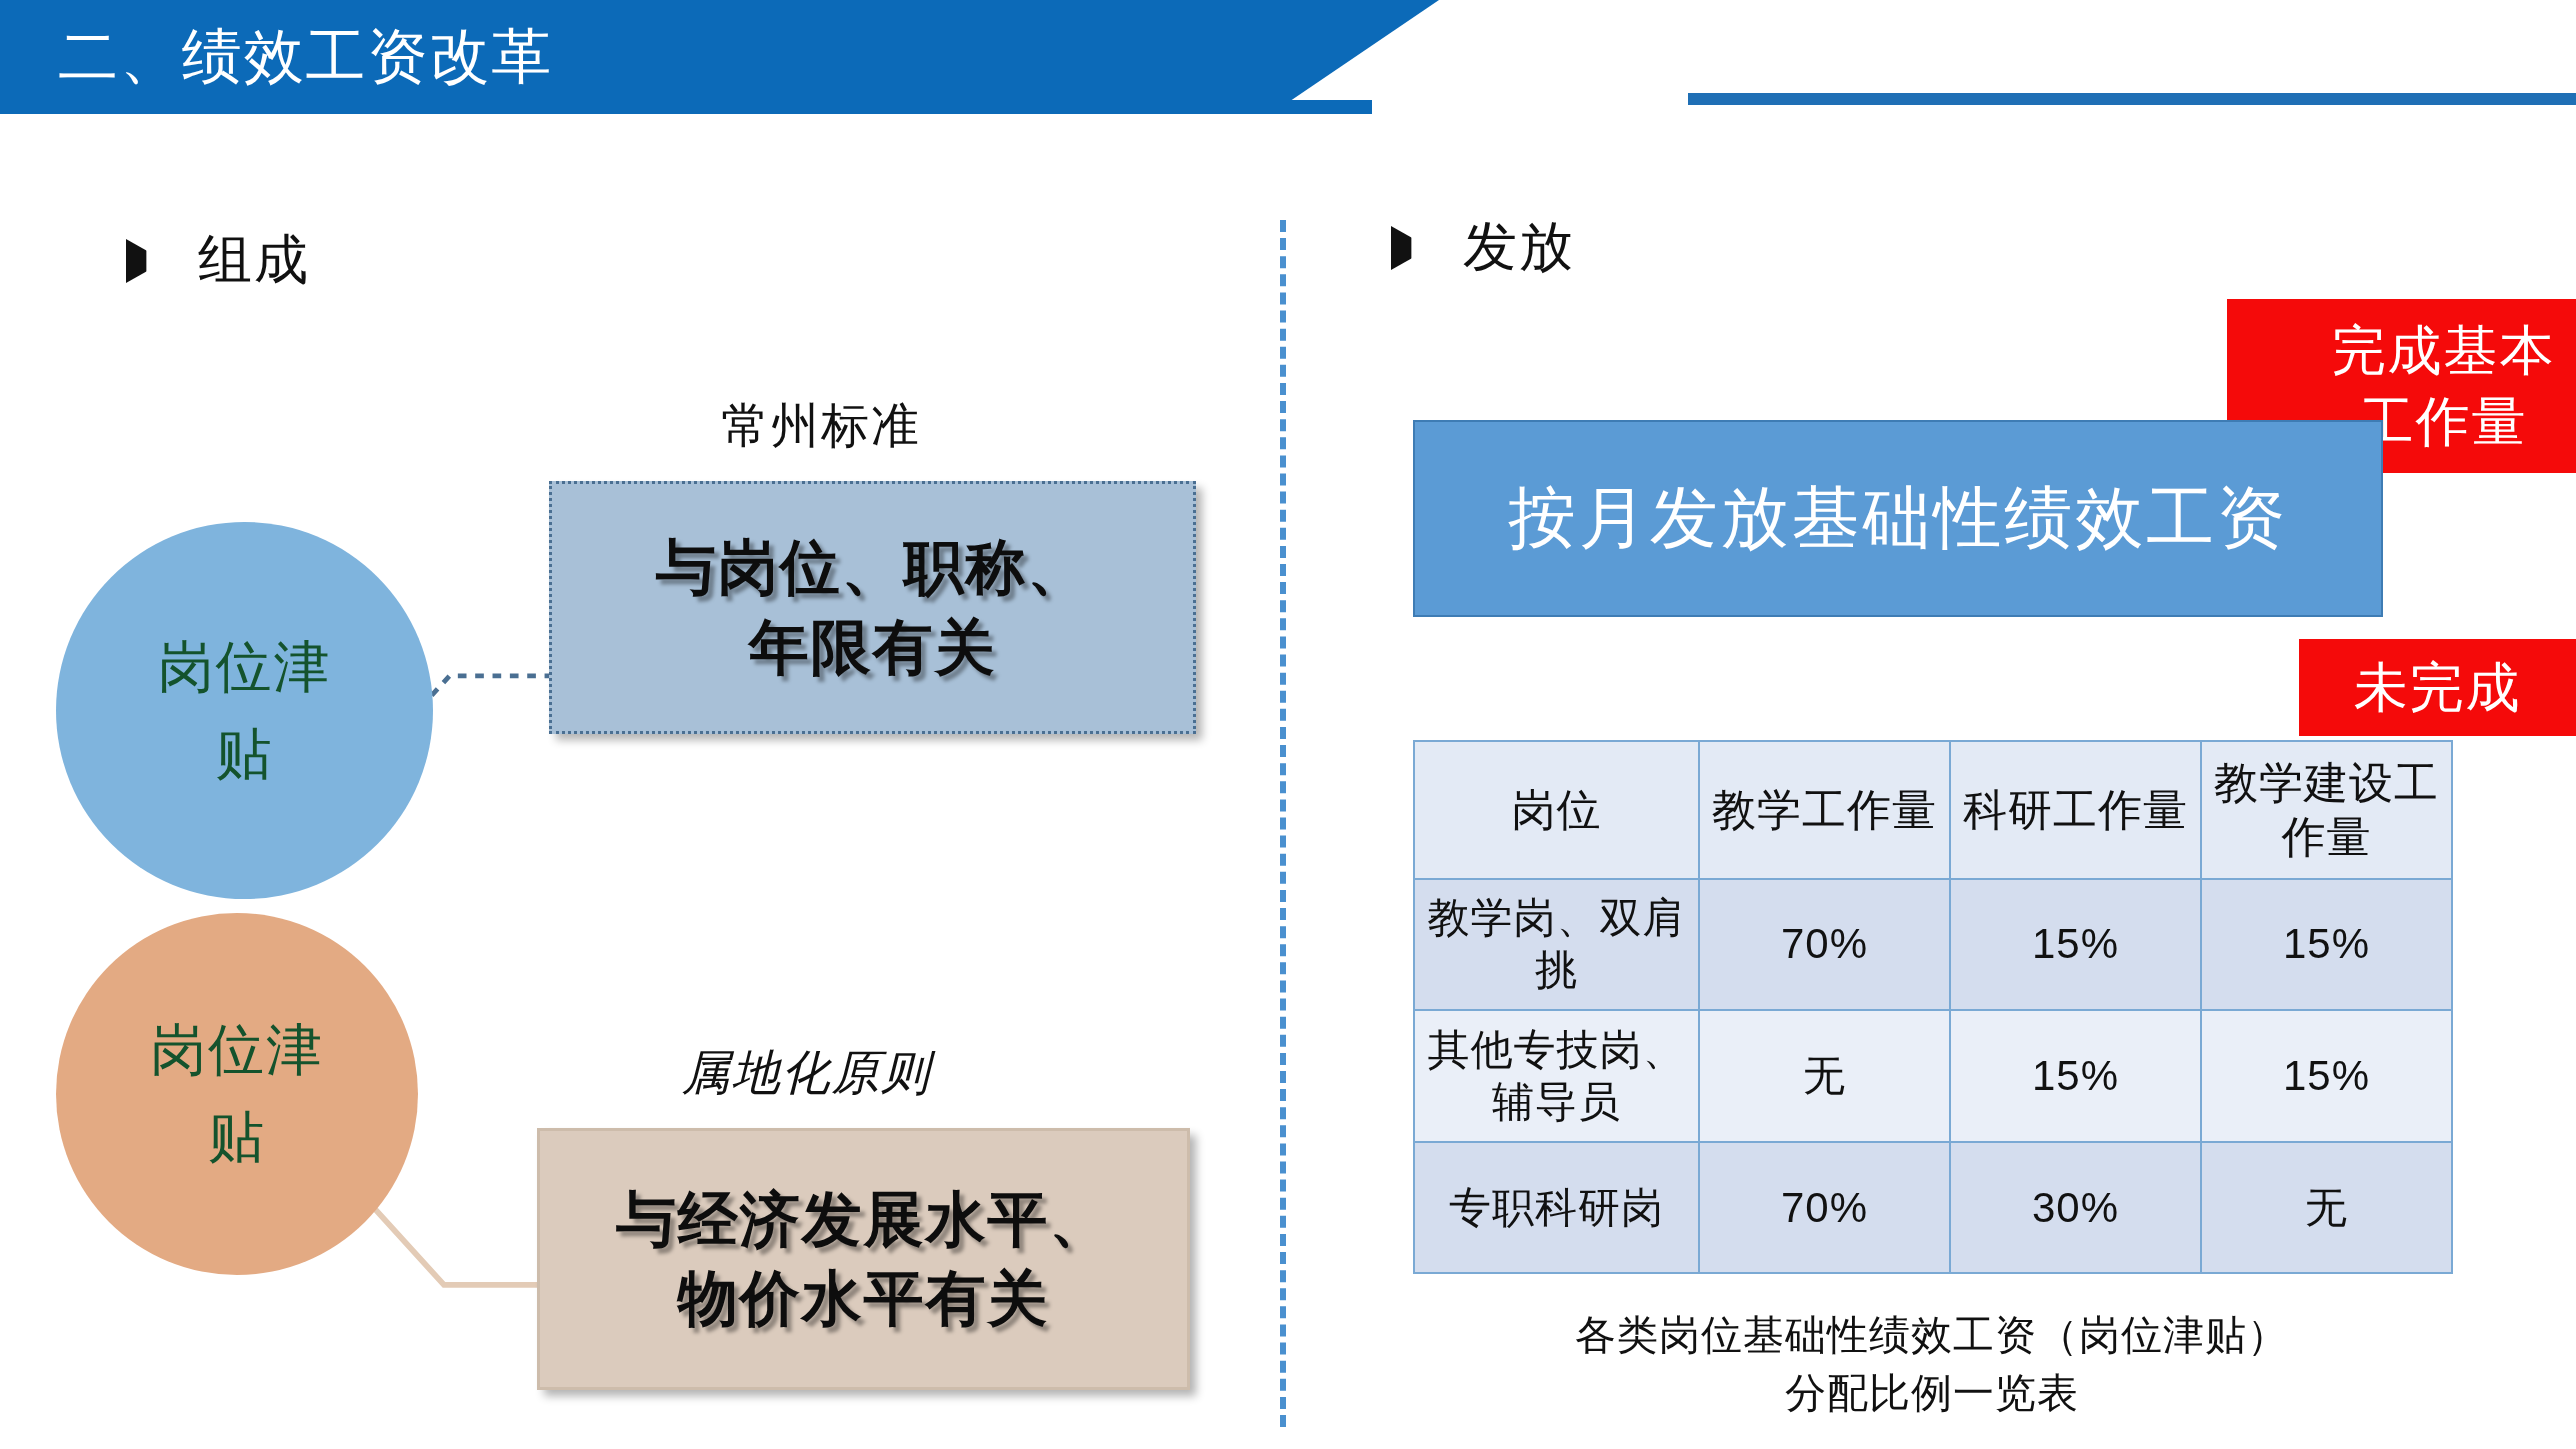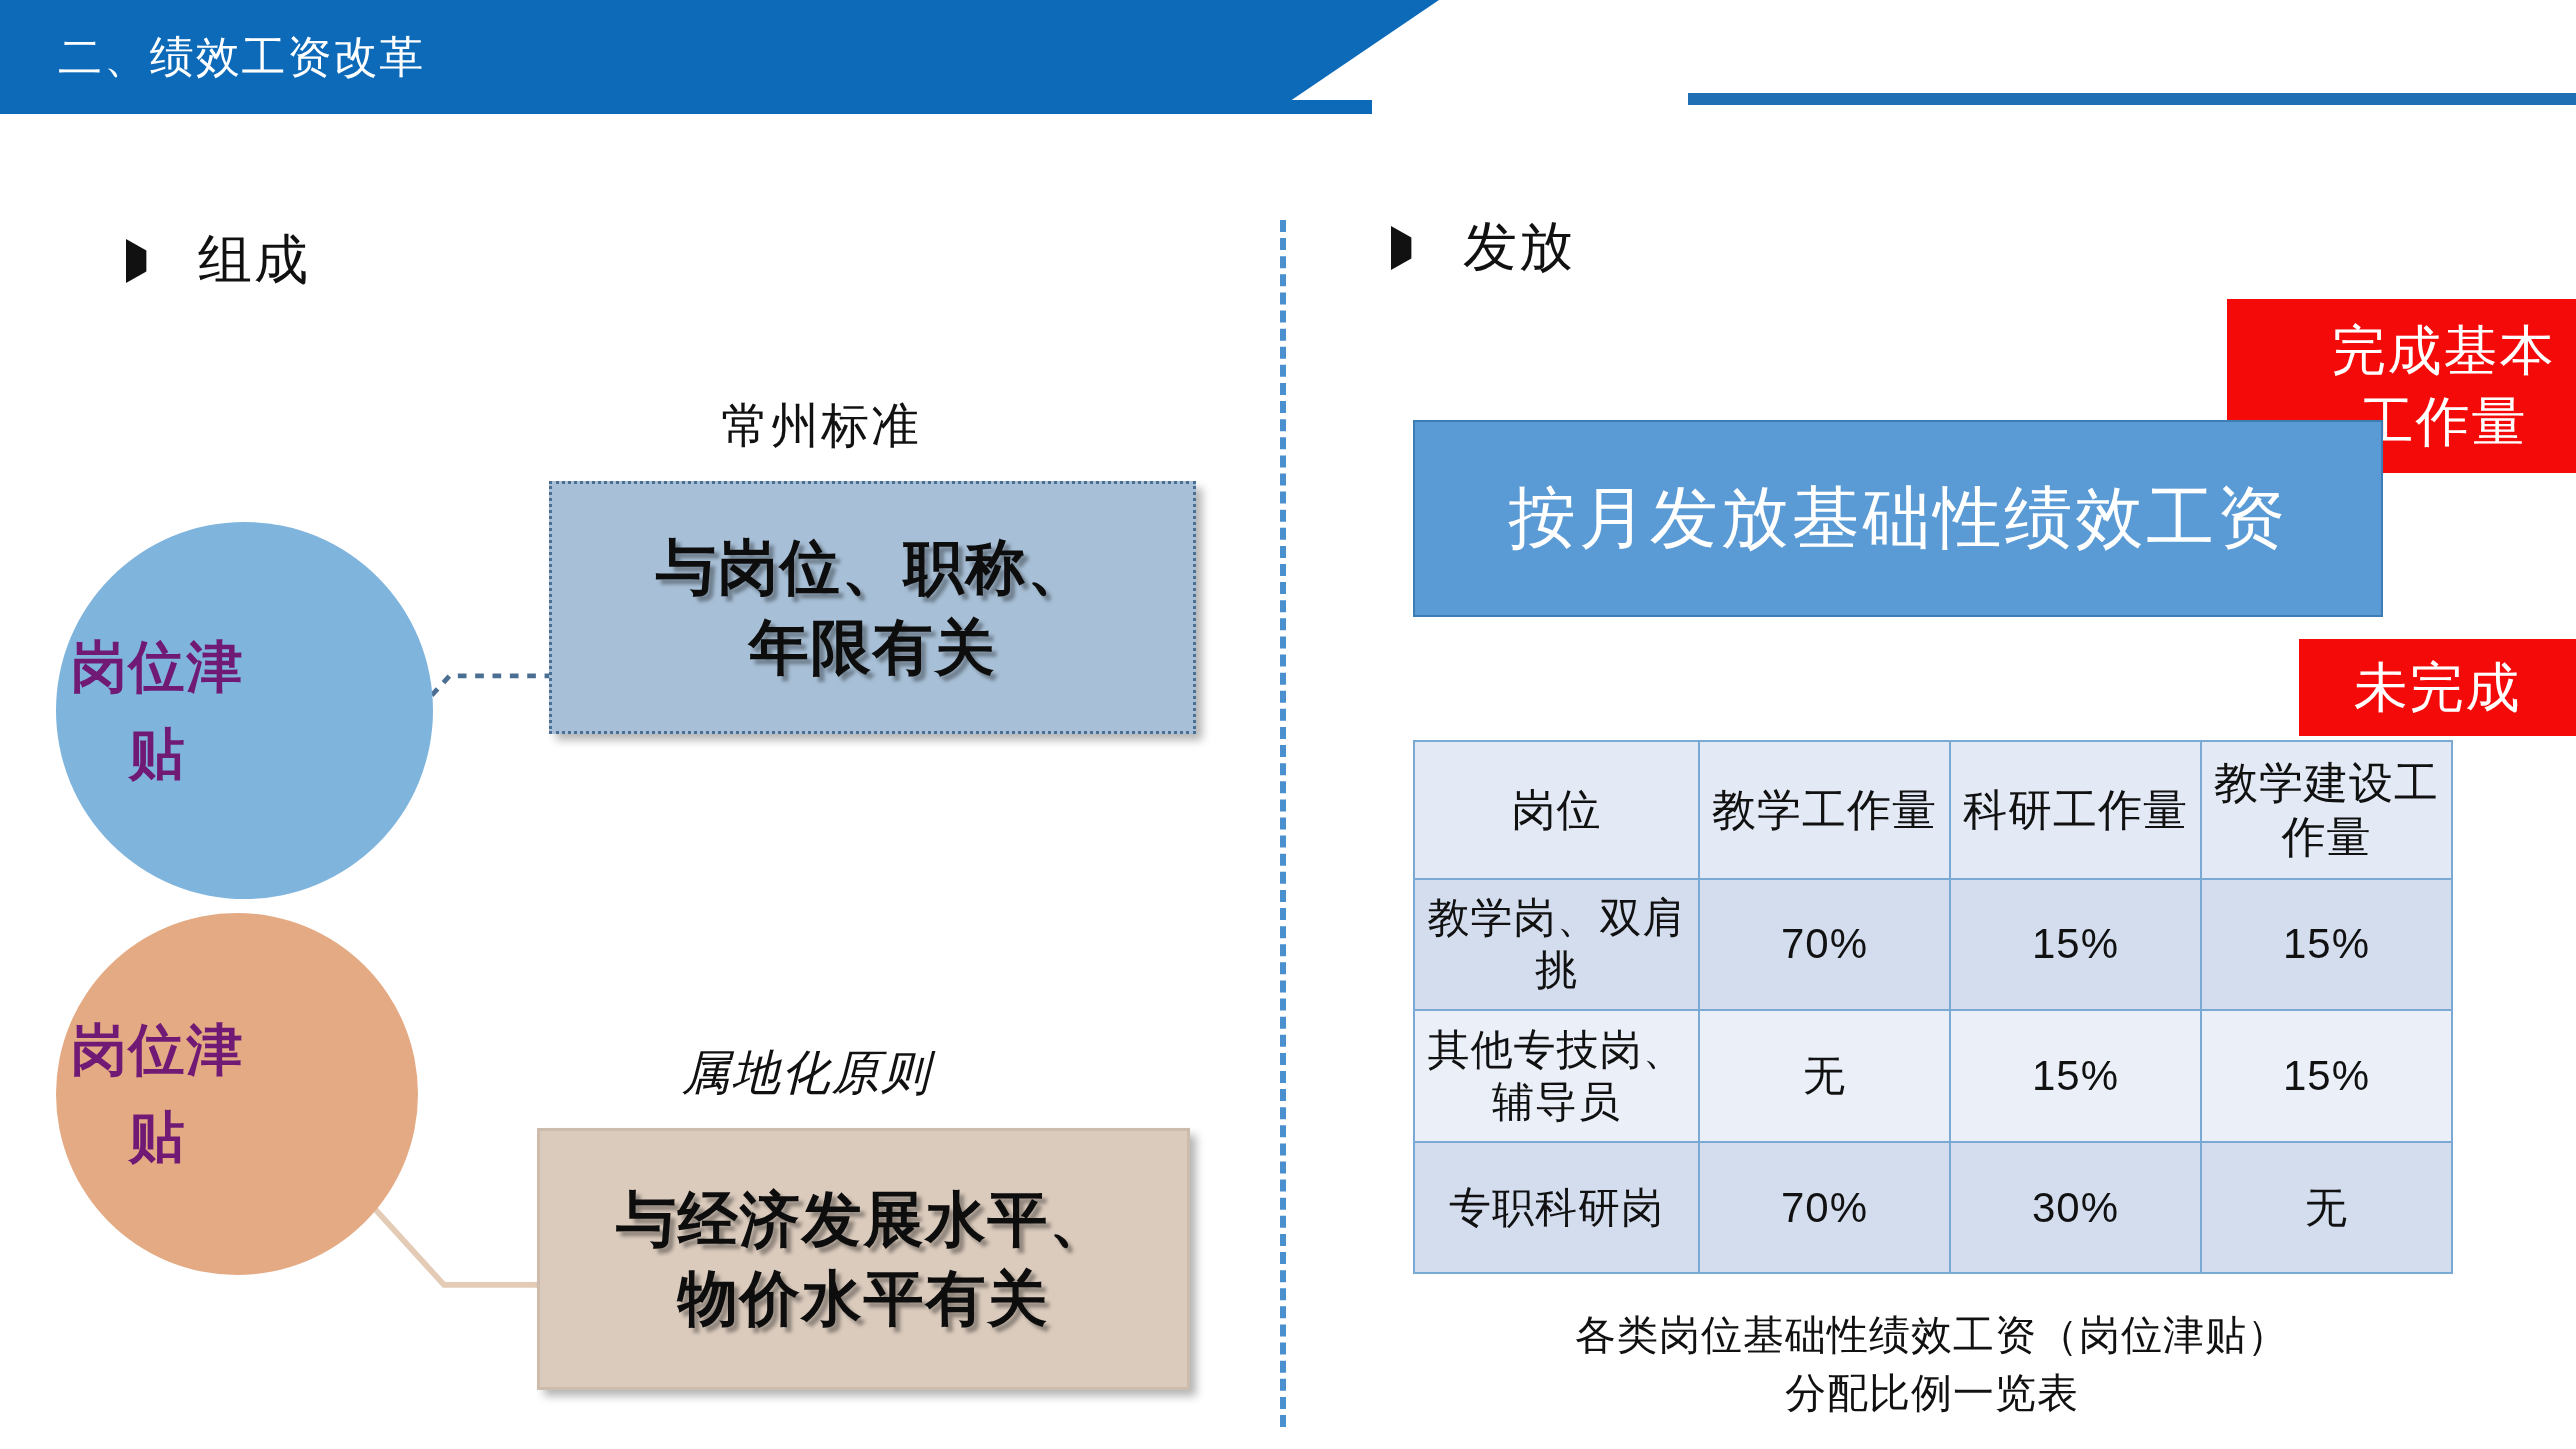--- a/index.html
+++ b/index.html
@@ -24,21 +24,21 @@
     background:#ffffff;
   }
   .header-accent{
     position:absolute;left:1688px;top:93px;width:888px;height:11.6px;background:#1f6fb5;
   }
   .header-underline{
     position:absolute;left:0px;top:100px;width:1372px;height:13.5px;background:#0c6ab8;
   }
   .section-tag{
     position:absolute;left:58px;top:11.6px;width:637px;height:89px;
-    color:#ffffff;font-size:44px;line-height:89px;font-weight:400;
+    color:#ffffff;font-size:60px;line-height:89px;font-weight:400;
     letter-spacing:1.9px;white-space:nowrap;
   }
   .slide-title{
     position:absolute;left:860px;top:13.5px;width:1256px;height:89px;
     color:#111111;font-size:60px;line-height:89px;font-weight:400;
     letter-spacing:1px;white-space:nowrap;
   }
 
   
   .divider{
@@ -64,22 +64,22 @@
     transform:translate(11.6px,0) scale(.55);
   }
   .bullet .btxt{font-size:54px;color:#111;white-space:nowrap;letter-spacing:1.9px;}
 
   #bullet-compose{left:126px;top:224px;font-family:Liberation Mono, monospace;}
   #bullet-issue{left:1391px;top:211px;}
 
   
   .circle{
     position:absolute;border-radius:50%;
-    display:flex;align-items:center;justify-content:flex-start;
-    text-align:center;font-weight:bold;color:#701a75;
+    display:flex;align-items:center;justify-content:center;
+    text-align:center;font-weight:normal;color:#14532d;
     line-height:1.55;letter-spacing:1.9px;
   }
   #circle-post{
     left:56px;top:522px;width:377px;height:377px;
     background:#7fb4dd;font-size:56px;
   }
   #circle-living{
     left:56px;top:913px;width:362px;height:362px;
     background:#e3aa83;font-size:56px;
   }

